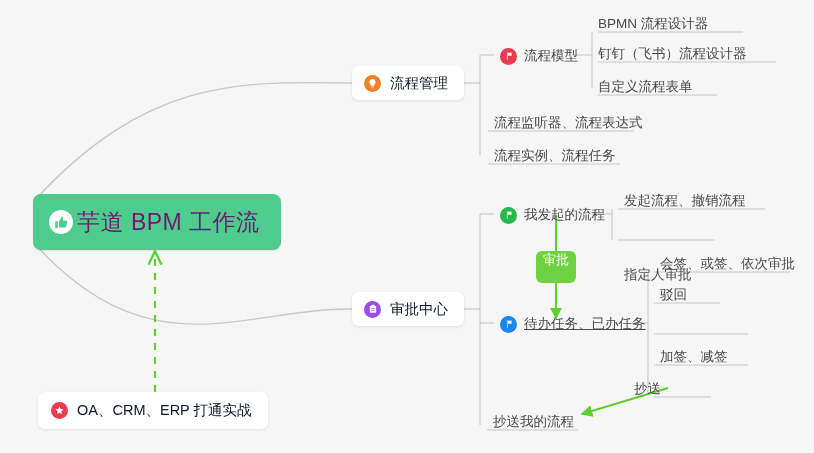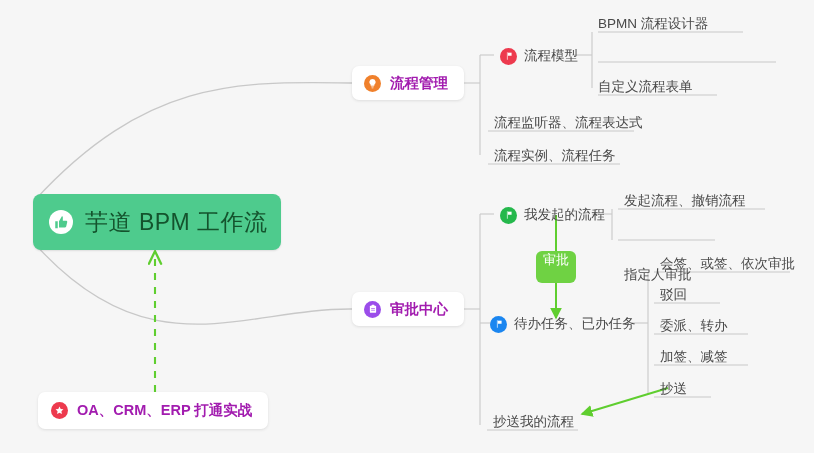--- a/index.html
+++ b/index.html
@@ -33,45 +33,44 @@
     height: 56px;
     background: #4ecb8d;
     border-radius: 8px;
     box-shadow: 0 1px 2px rgba(0,0,0,0.10);
     display: flex;
     align-items: center;
     padding-left: 16px;
     box-sizing: border-box;
   }
   .root-label {
-    color: #14532d;
+    color: #701a75;
     font-size: 23px;
     letter-spacing: 0.5px;
-    margin-left: 12px;
+    margin-left: 4px;
     white-space: nowrap;
   }
 
   
   .branch-node {
     position: absolute;
     background: #ffffff;
     border-radius: 7px;
     box-shadow: 0 1px 3px rgba(0,0,0,0.10);
     display: flex;
     align-items: center;
     padding: 0 16px 0 12px;
     height: 34px;
     box-sizing: border-box;
   }
   .branch-label {
     font-size: 14.5px;
-    color: #a21caf;
+    color: #0f172a;
     margin-left: 9px;
     white-space: nowrap;
-    font-weight: bold;
   }
   #branch-process { left: 352px; top: 66px; }
   #branch-approval { left: 352px; top: 292px; }
 
   
   .leaf {
     position: absolute;
     font-size: 13.5px;
     color: #4a4a4a;
     white-space: nowrap;
@@ -205,20 +204,23 @@
 
   <div class="leaf" style="left:494px; top:44px;">
     <span class="leaf-ico ico-circle" style="background:#ed3a4e;">
       <svg width="10" height="10" viewBox="0 0 24 24" aria-hidden="true">
         <path fill="#ffffff" d="M7 3h1.6v18H7z"></path>
         <path fill="#ffffff" d="M9.4 4h8.8v7.4H9.4z"></path>
       </svg>
     </span>
     <span class="leaf-text">流程模型</span>
   </div>
+  <div class="leaf" style="left:592px; top:42px;">
+    <span class="leaf-text">钉钉（飞书）流程设计器</span>
+  </div>
   <div class="leaf" style="left:592px; top:75px;">
     <span class="leaf-text">自定义流程表单</span>
   </div>
 
   <div class="leaf" style="left:488px; top:111px;">
     <span class="leaf-text">流程监听器、流程表达式</span>
   </div>
   <div class="leaf" style="left:488px; top:144px;">
     <span class="leaf-text">流程实例、流程任务</span>
   </div>
@@ -244,43 +246,40 @@
     </span>
     <span class="leaf-text">我发起的流程</span>
   </div>
   <div class="leaf" style="left:618px; top:189px;">
     <span class="leaf-text">发起流程、撤销流程</span>
   </div>
   <div class="leaf" style="left:618px; top:220px;margin-top:43px;">
     <span class="leaf-text">指定人审批</span>
   </div>
 
-  <div class="leaf" style="left:484px; top:312px;">
+  <div class="leaf" style="left:494px; top:312px;text-decoration:underline;">
     <span class="leaf-ico ico-circle" style="background:#1b86f0;">
       <svg width="10" height="10" viewBox="0 0 24 24" aria-hidden="true">
         <path fill="#ffffff" d="M7 3h1.6v18H7z"></path>
         <path fill="#ffffff" d="M9.4 4h8.8v7.4H9.4z"></path>
       </svg>
     </span>
     <span class="leaf-text">待办任务、已办任务</span>
   </div>
 
   <div class="leaf" style="left:654px; top:252px;">
     <span class="leaf-text">会签、或签、依次审批</span>
   </div>
   <div class="leaf" style="left:654px; top:283px;">
     <span class="leaf-text">驳回</span>
   </div>
-  <div class="leaf" style="left:654px; top:314px;">
-    <span class="leaf-text">委派、转办</span>
-  </div>
   <div class="leaf" style="left:654px; top:345px;">
     <span class="leaf-text">加签、减签</span>
   </div>
-  <div class="leaf" style="left:654px; top:377px;justify-content:center;">
+  <div class="leaf" style="left:628px; top:377px;justify-content:center;">
     <span class="leaf-text">抄送</span>
   </div>
 
   <div class="leaf" style="left:487px; top:410px;">
     <span class="leaf-text">抄送我的流程</span>
   </div>
 
   <div id="approval-badge">
     <span>审批</span>
   </div>

